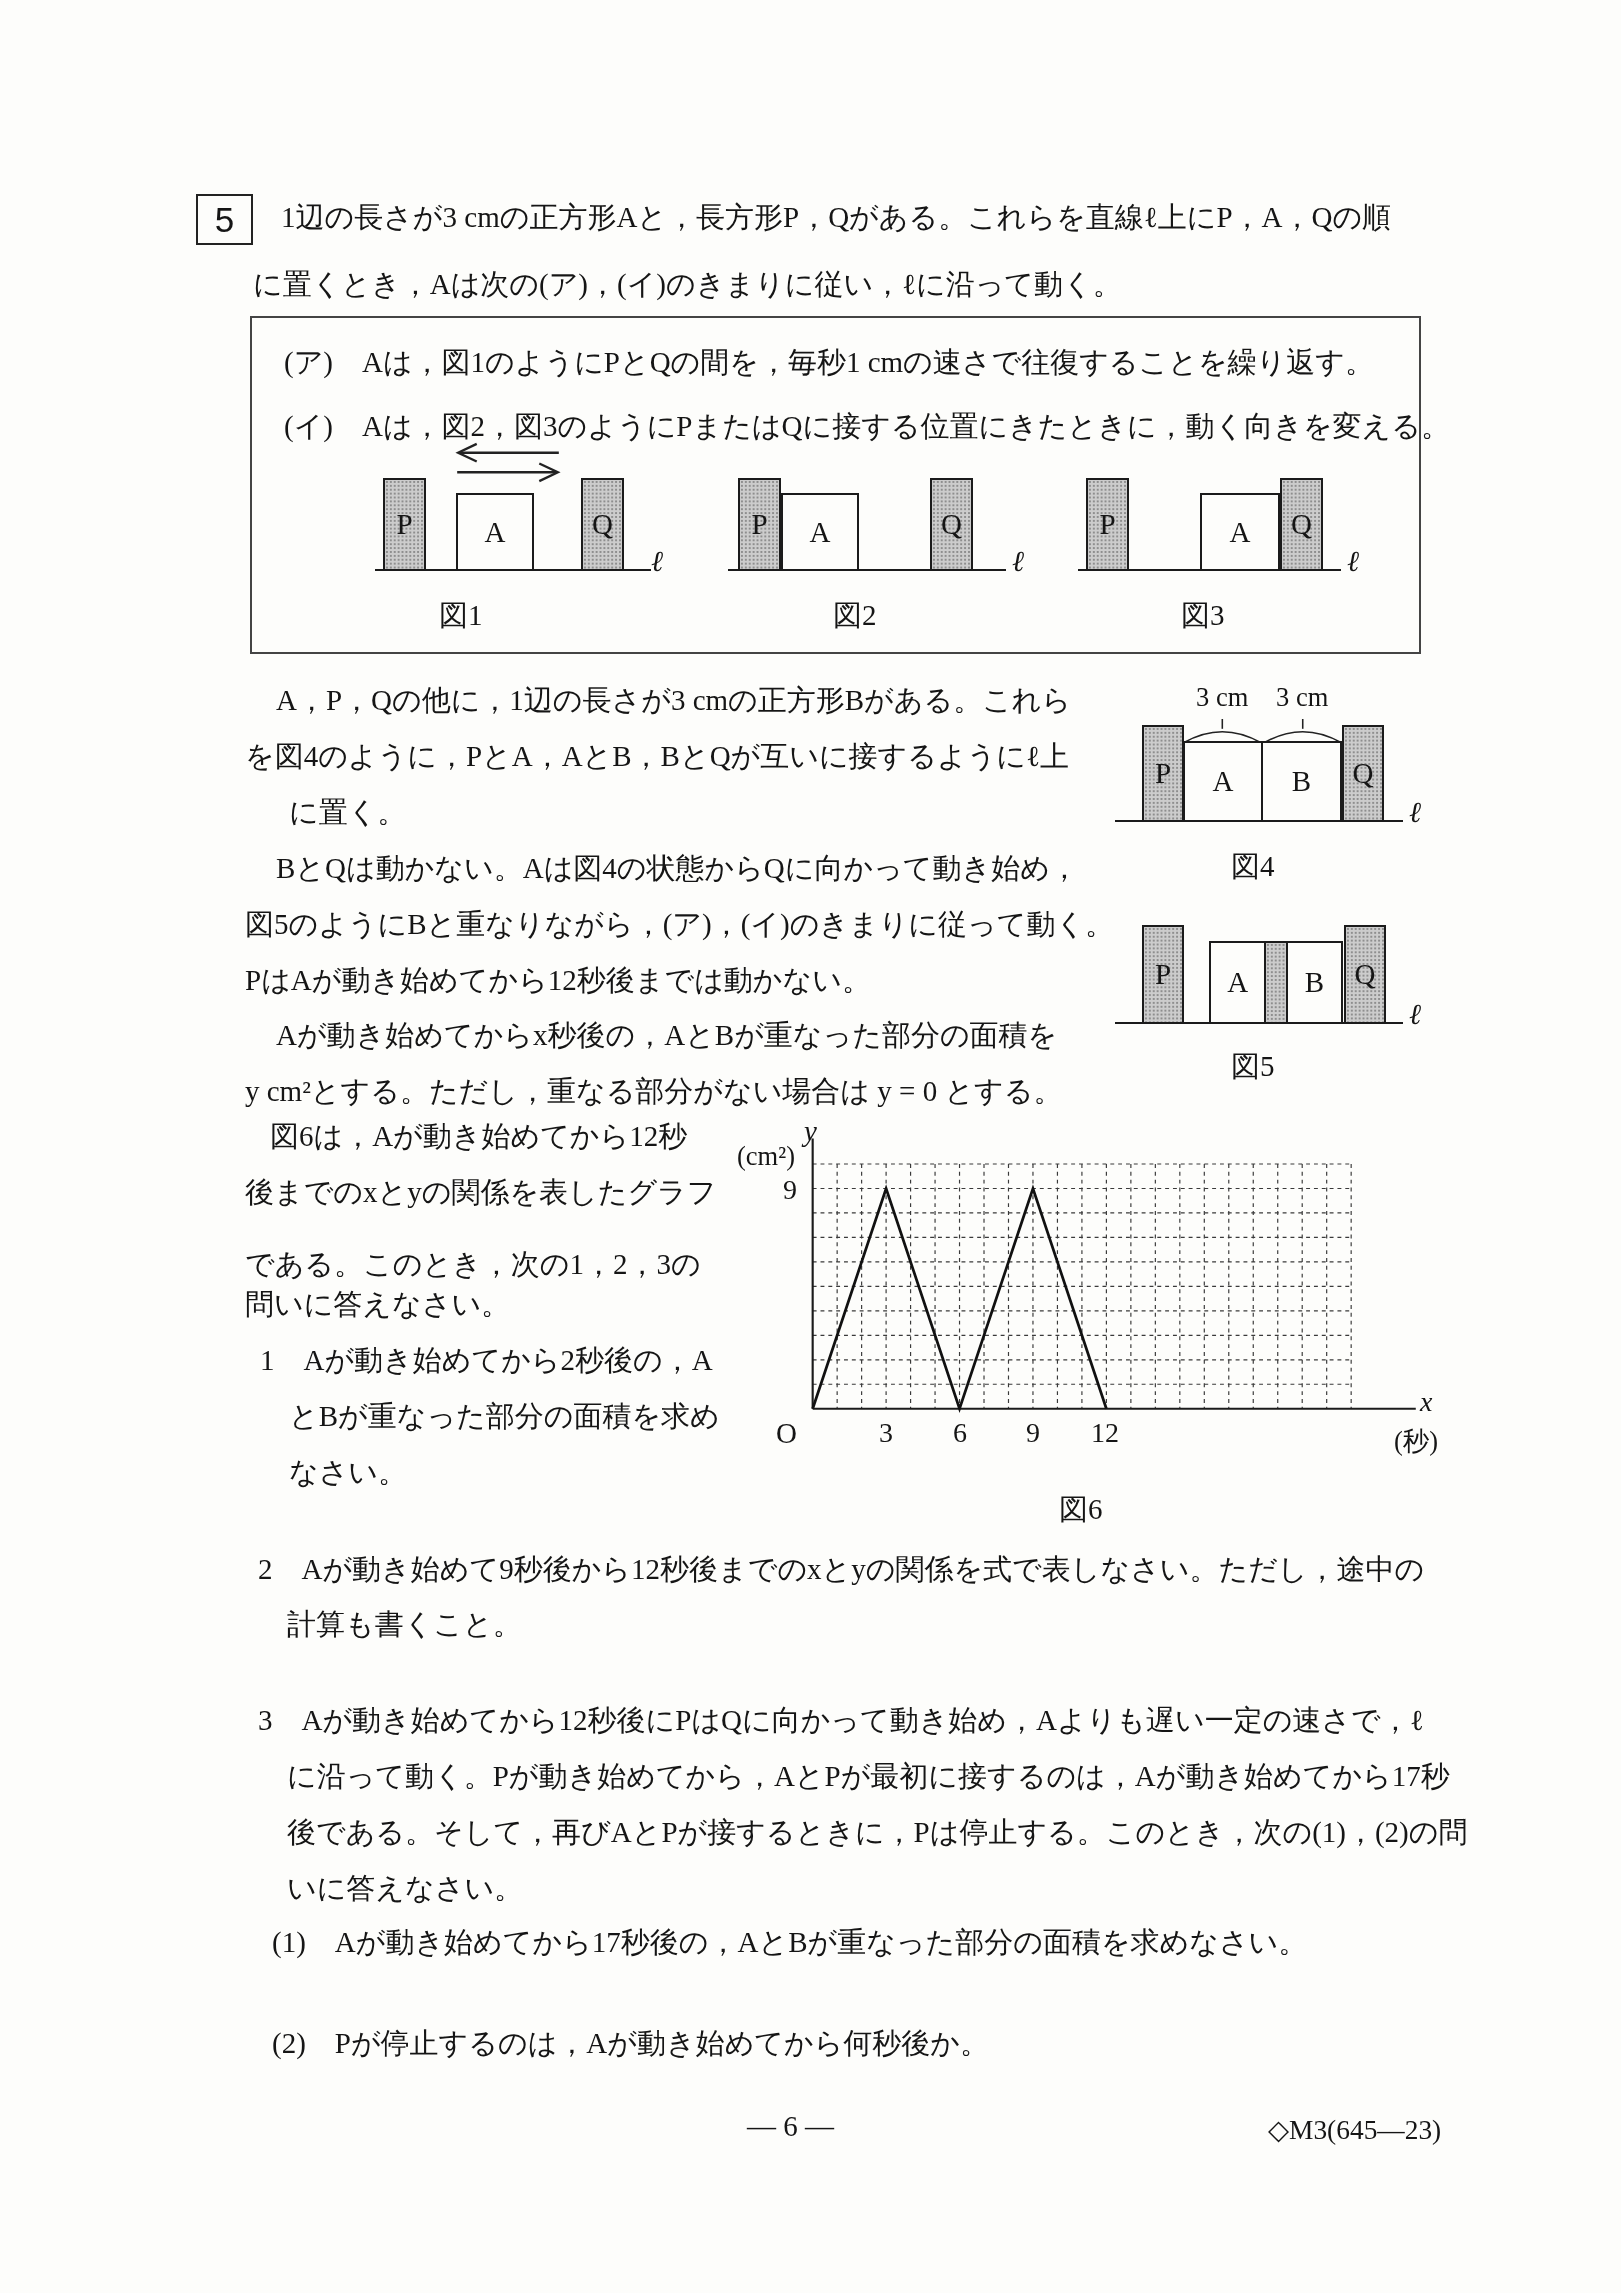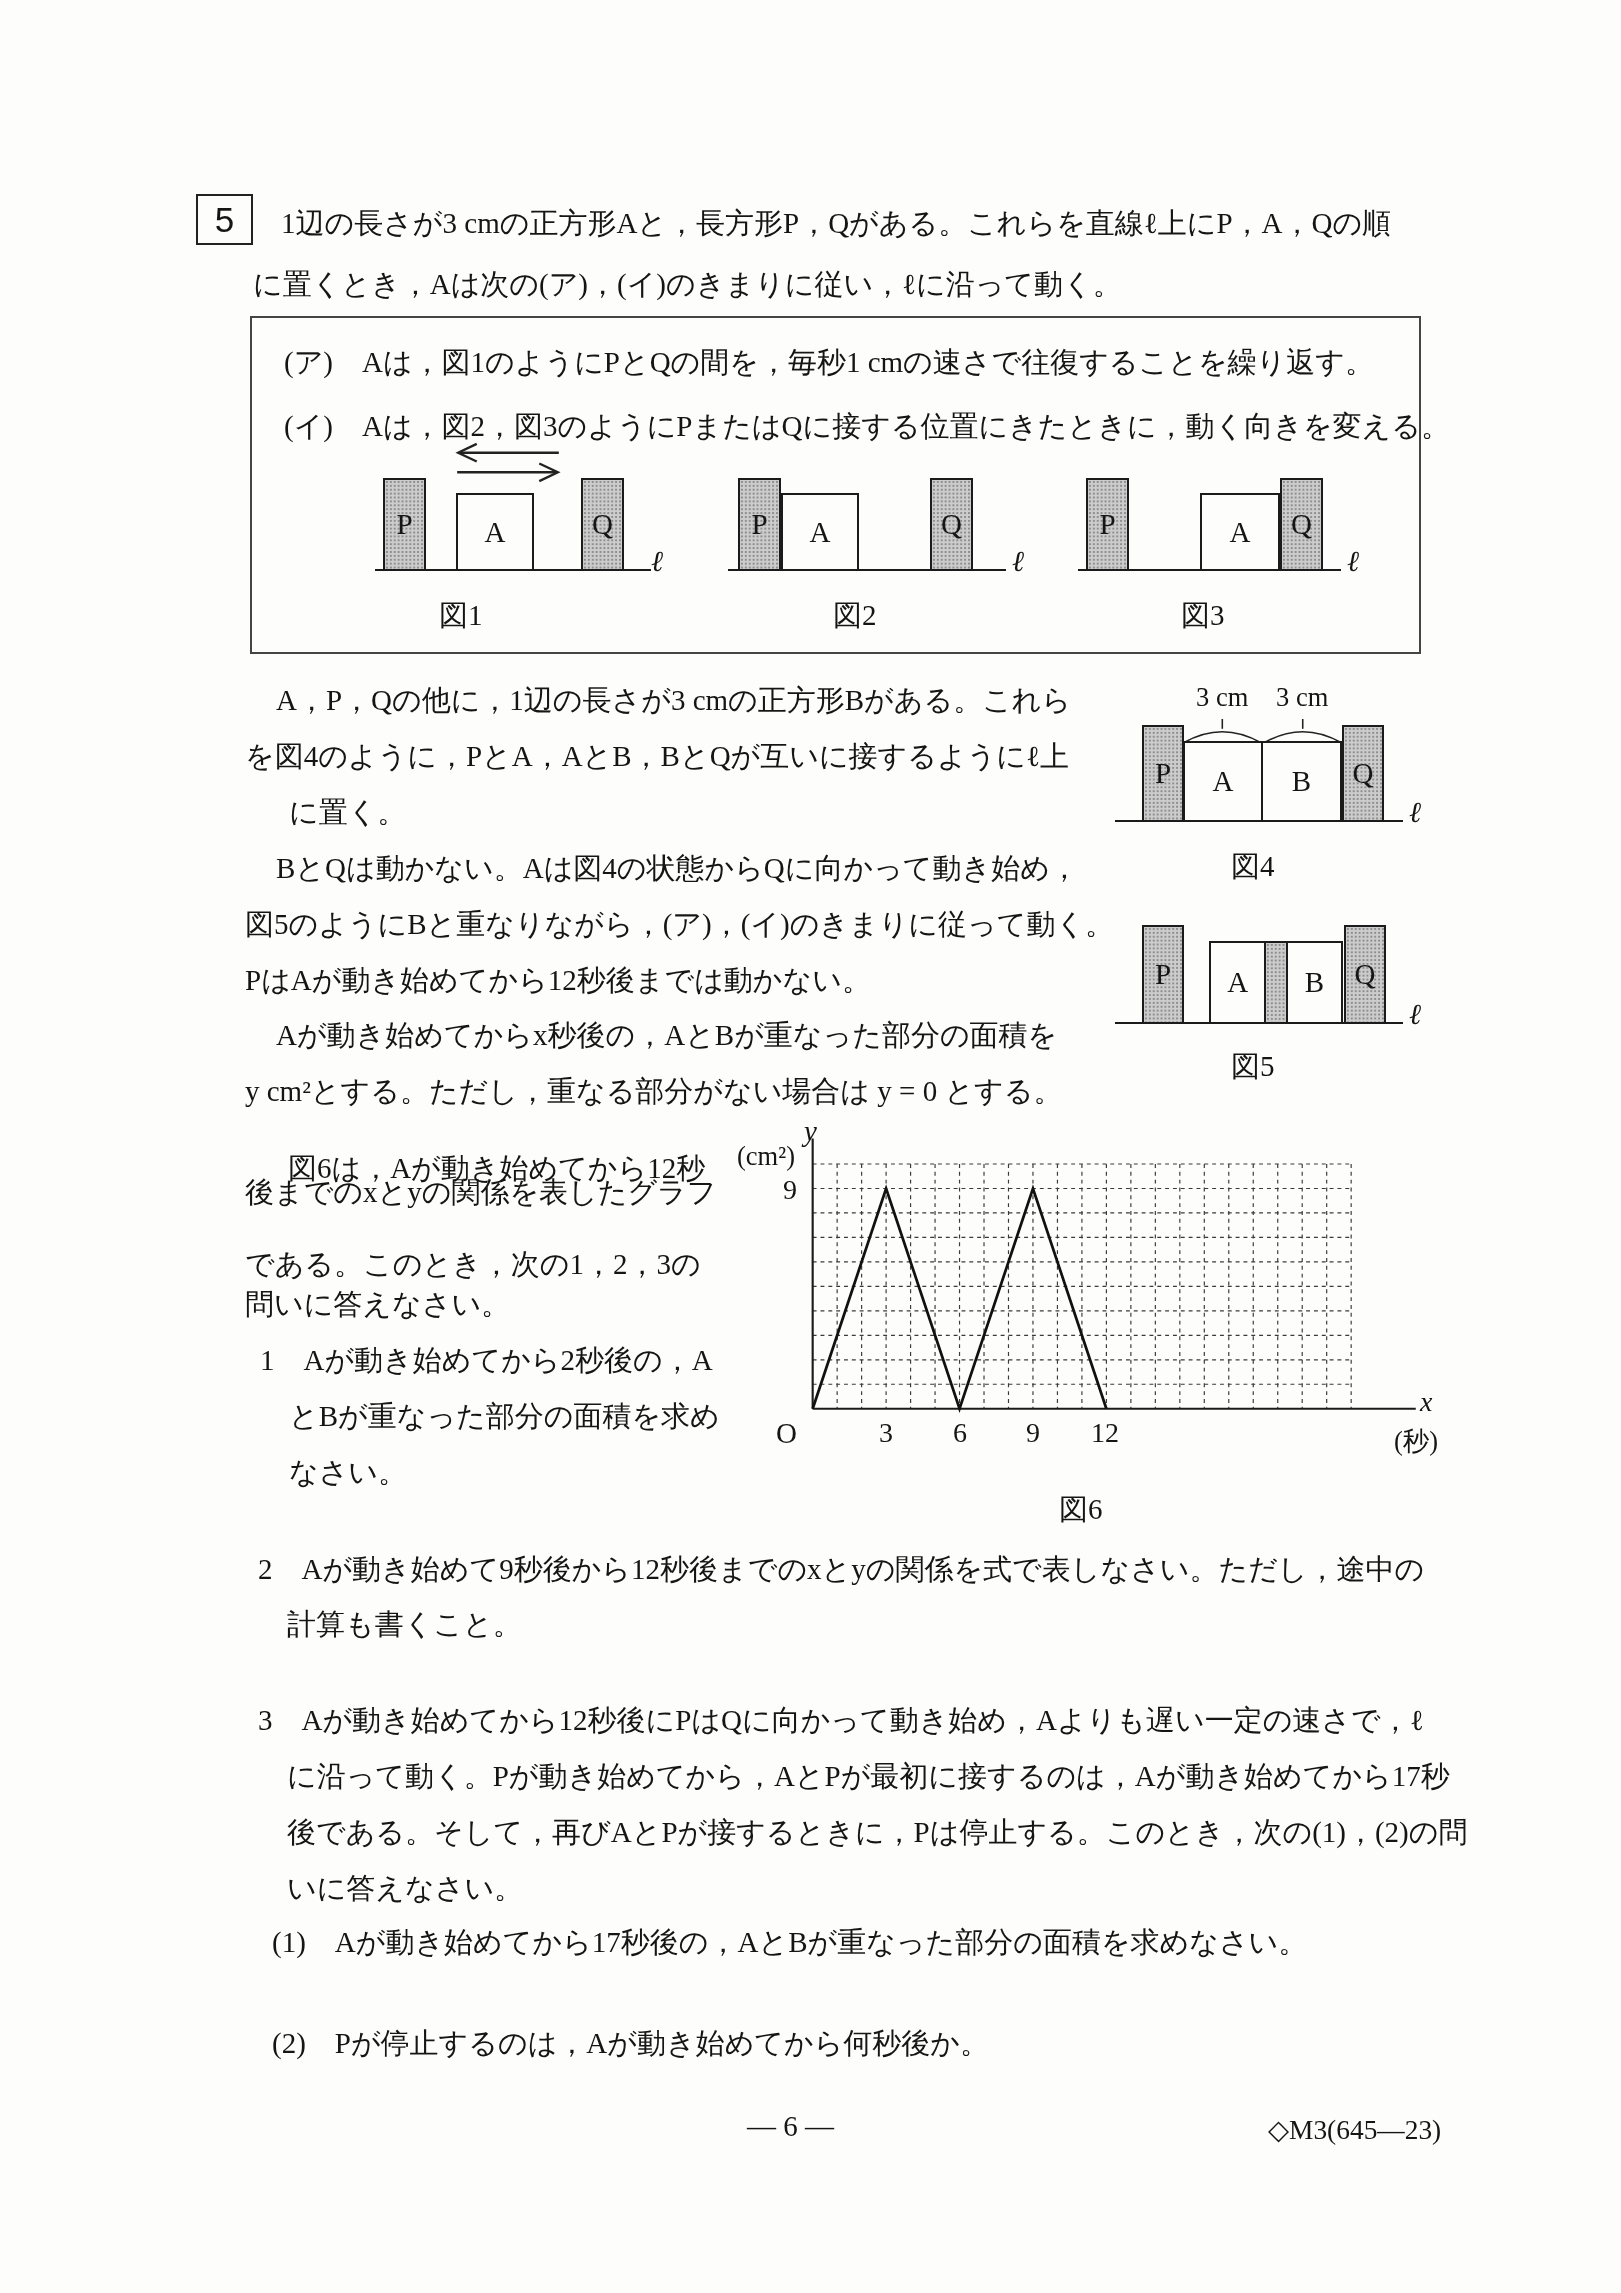--- a/index.html
+++ b/index.html
@@ -27,21 +27,21 @@
 </style>
 </head>
 <body>
 
 <div class="page">
 
   <div class="probnum">
     <span>5</span>
   </div>
 
-  <div class="line" style="left:281px;top:206px;">1辺の長さが3 cmの正方形Aと，長方形P，Qがある。これらを直線ℓ上にP，A，Qの順</div>
+  <div class="line" style="left:281px;top:200px;">1辺の長さが3 cmの正方形Aと，長方形P，Qがある。これらを直線ℓ上にP，A，Qの順</div>
   <div class="line" style="left:253px;top:267px;">に置くとき，Aは次の(ア)，(イ)のきまりに従い，ℓに沿って動く。</div>
 
   <div class="rulebox"></div>
   <div class="line" style="left:284px;top:345px;">(ア)　Aは，図1のようにPとQの間を，毎秒1 cmの速さで往復することを繰り返す。</div>
   <div class="line" style="left:284px;top:409px;">(イ)　Aは，図2，図3のようにPまたはQに接する位置にきたときに，動く向きを変える。</div>
 
   <svg style="left:449px;top:441px;" width="118" height="43" viewBox="0 0 120 44">
     <line x1="112" y1="12" x2="10" y2="12" stroke="#222" stroke-width="2.4"></line>
     <polyline points="28,3 9,12 28,21" fill="none" stroke="#222" stroke-width="2.4"></polyline>
     <line x1="8" y1="32" x2="110" y2="32" stroke="#222" stroke-width="2.4"></line>
@@ -129,21 +129,21 @@
     <span style="margin-left:21.6px;">B</span>
     </div>
   <div class="gstrip" style="left:1264px;top:943px;width:23.5px;height:79px;"></div>
   <div class="gbox" style="left:1344px;top:925px;width:42px;height:99px;">
     <span>Q</span>
     </div>
   <div class="hline" style="left:1115px;top:1022px;width:288px;"></div>
   <div class="ell" style="left:1409px;top:998px;">ℓ</div>
   <div class="cap" style="left:1231px;top:1047px;">図5</div>
 
-  <div class="line" style="left:288px;top:1119px;margin-top:32px;">図6は，Aが動き始めてから12秒</div>
+  <div class="line" style="left:270px;top:1119px;">図6は，Aが動き始めてから12秒</div>
   <div class="line" style="left:245px;top:1175px;">後までのxとyの関係を表したグラフ</div>
   <div class="line" style="left:245px;top:1231px;margin-top:16px;">である。このとき，次の1，2，3の</div>
   <div class="line" style="left:245px;top:1287px;">問いに答えなさい。</div>
   <div class="line" style="left:260px;top:1343px;">1　Aが動き始めてから2秒後の，A</div>
   <div class="line" style="left:289px;top:1399px;">とBが重なった部分の面積を求め</div>
   <div class="line" style="left:289px;top:1455px;">なさい。</div>
 
   <svg id="fig6-svg" style="left:725px;top:1117px;" width="706" height="421" viewBox="0 0 720 430">
       <line x1="114" y1="48" x2="114" y2="298" stroke="#3a3a3a" stroke-width="1.2" stroke-dasharray="4 4"></line>
       <line x1="139" y1="48" x2="139" y2="298" stroke="#3a3a3a" stroke-width="1.2" stroke-dasharray="4 4"></line>

